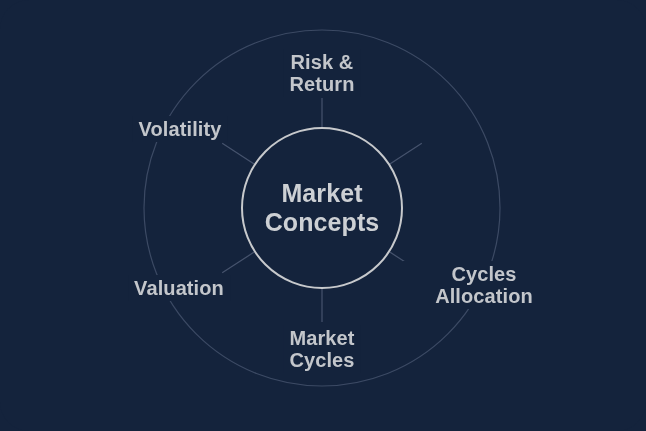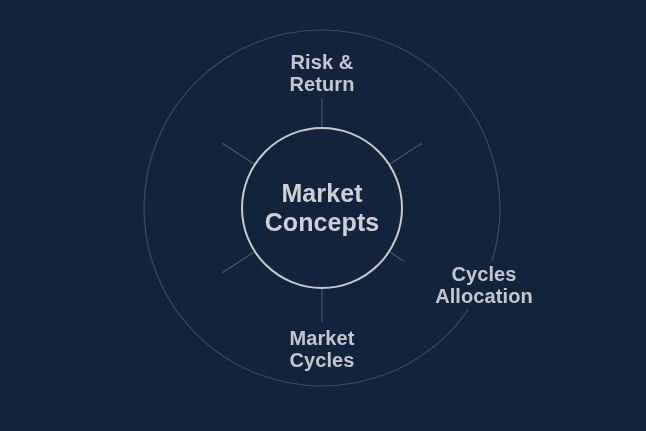--- a/index.html
+++ b/index.html
@@ -97,18 +97,20 @@
 
   <div class="node-label pos-top">Risk &amp;
 Return</div>
 
 
   <div class="node-label pos-lower-right">Cycles Allocation</div>
 
   <div class="node-label pos-bottom">Market
 Cycles</div>
 
+  <div class="node-label pos-lower-left">Valuation</div>
 
+  <div class="node-label pos-upper-left">Volatility</div>
 
   <div class="center-label pos-center">Market
 Concepts</div>
 
 </div>
 
 </body></html>

